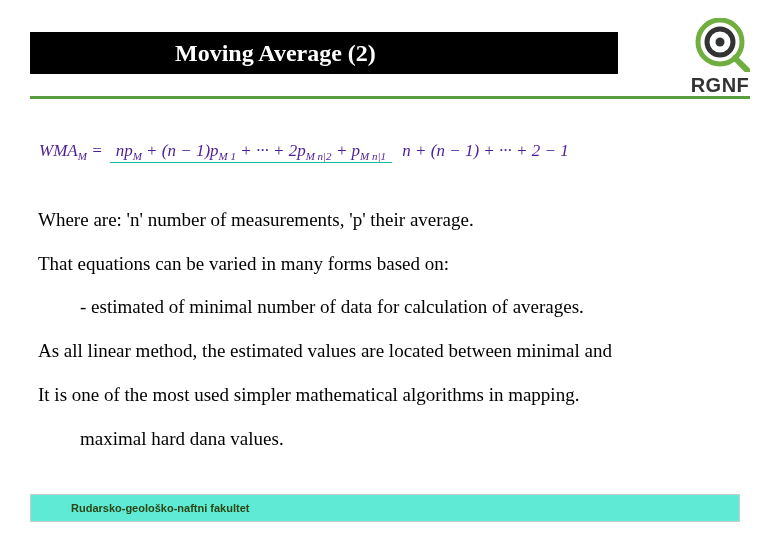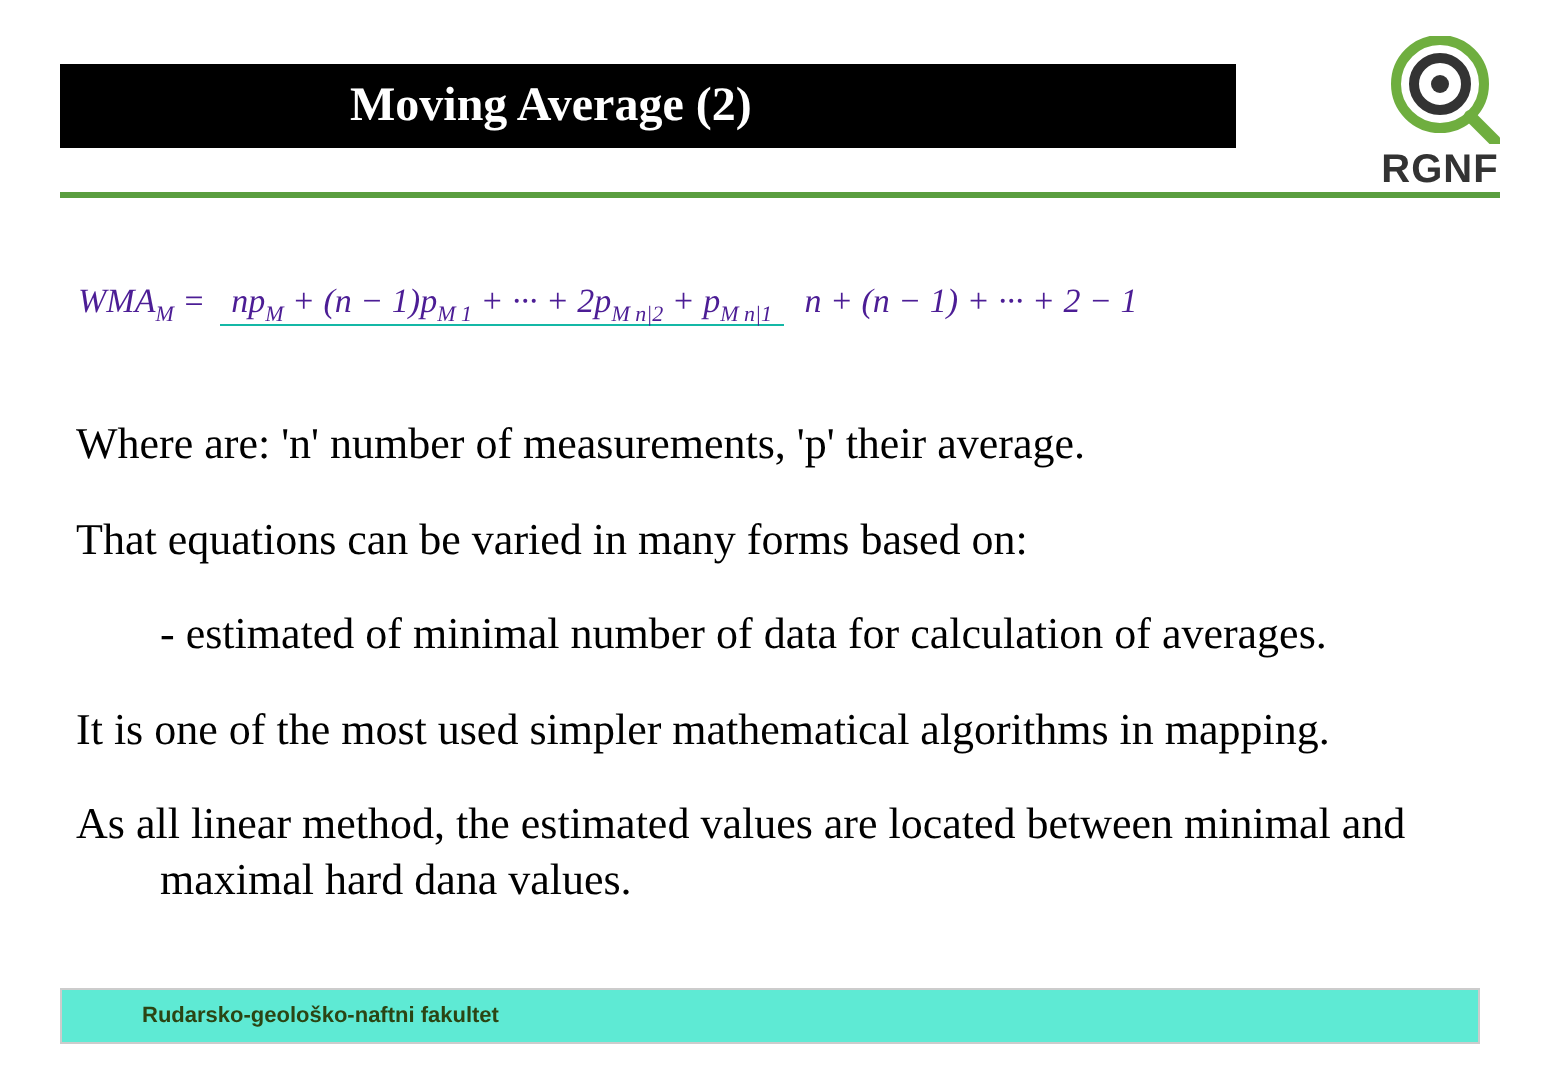--- a/index.html
+++ b/index.html
@@ -90,21 +90,21 @@
   }
   .formula .den {
     padding: 2px 6px 0 6px;
     font-style: italic;
   }
   .formula sub {
     font-size: 11px;
     font-style: italic;
   }
   .body-text {
-    font-size: 22px;
+    font-size: 19px;
     line-height: 1.25;
     color: #000;
   }
   .body-text p {
     margin: 0 0  20px 0;
   }
   .indent {
     padding-left: 42px;
   }
   .footer {
@@ -161,22 +161,22 @@
       </td>
     </tr>
         </tbody>
       </table>
   </div>
 
   <div class="body-text">
     <p>Where are: 'n' number of measurements, 'p' their average.</p>
     <p style="margin-top:20px">That equations can be varied in many forms based on:</p>
     <div class="indent">- estimated of minimal number of data for calculation of averages.</div>
+    <p style="margin-top:20px;margin-bottom:0">As all linear method, the estimated values are located between minimal and</p>
     <p style="margin-top:20px">It is one of the most used simpler mathematical algorithms in mapping.</p>
-    <p style="margin-top:20px;margin-bottom:0">As all linear method, the estimated values are located between minimal and</p>
     <div class="indent">maximal hard dana values.</div>
   </div>
 
 </div>
 
 <div class="footer">
   <span class="footer-text">Rudarsko-geološko-naftni fakultet</span>
 </div>
 
 </body></html>

